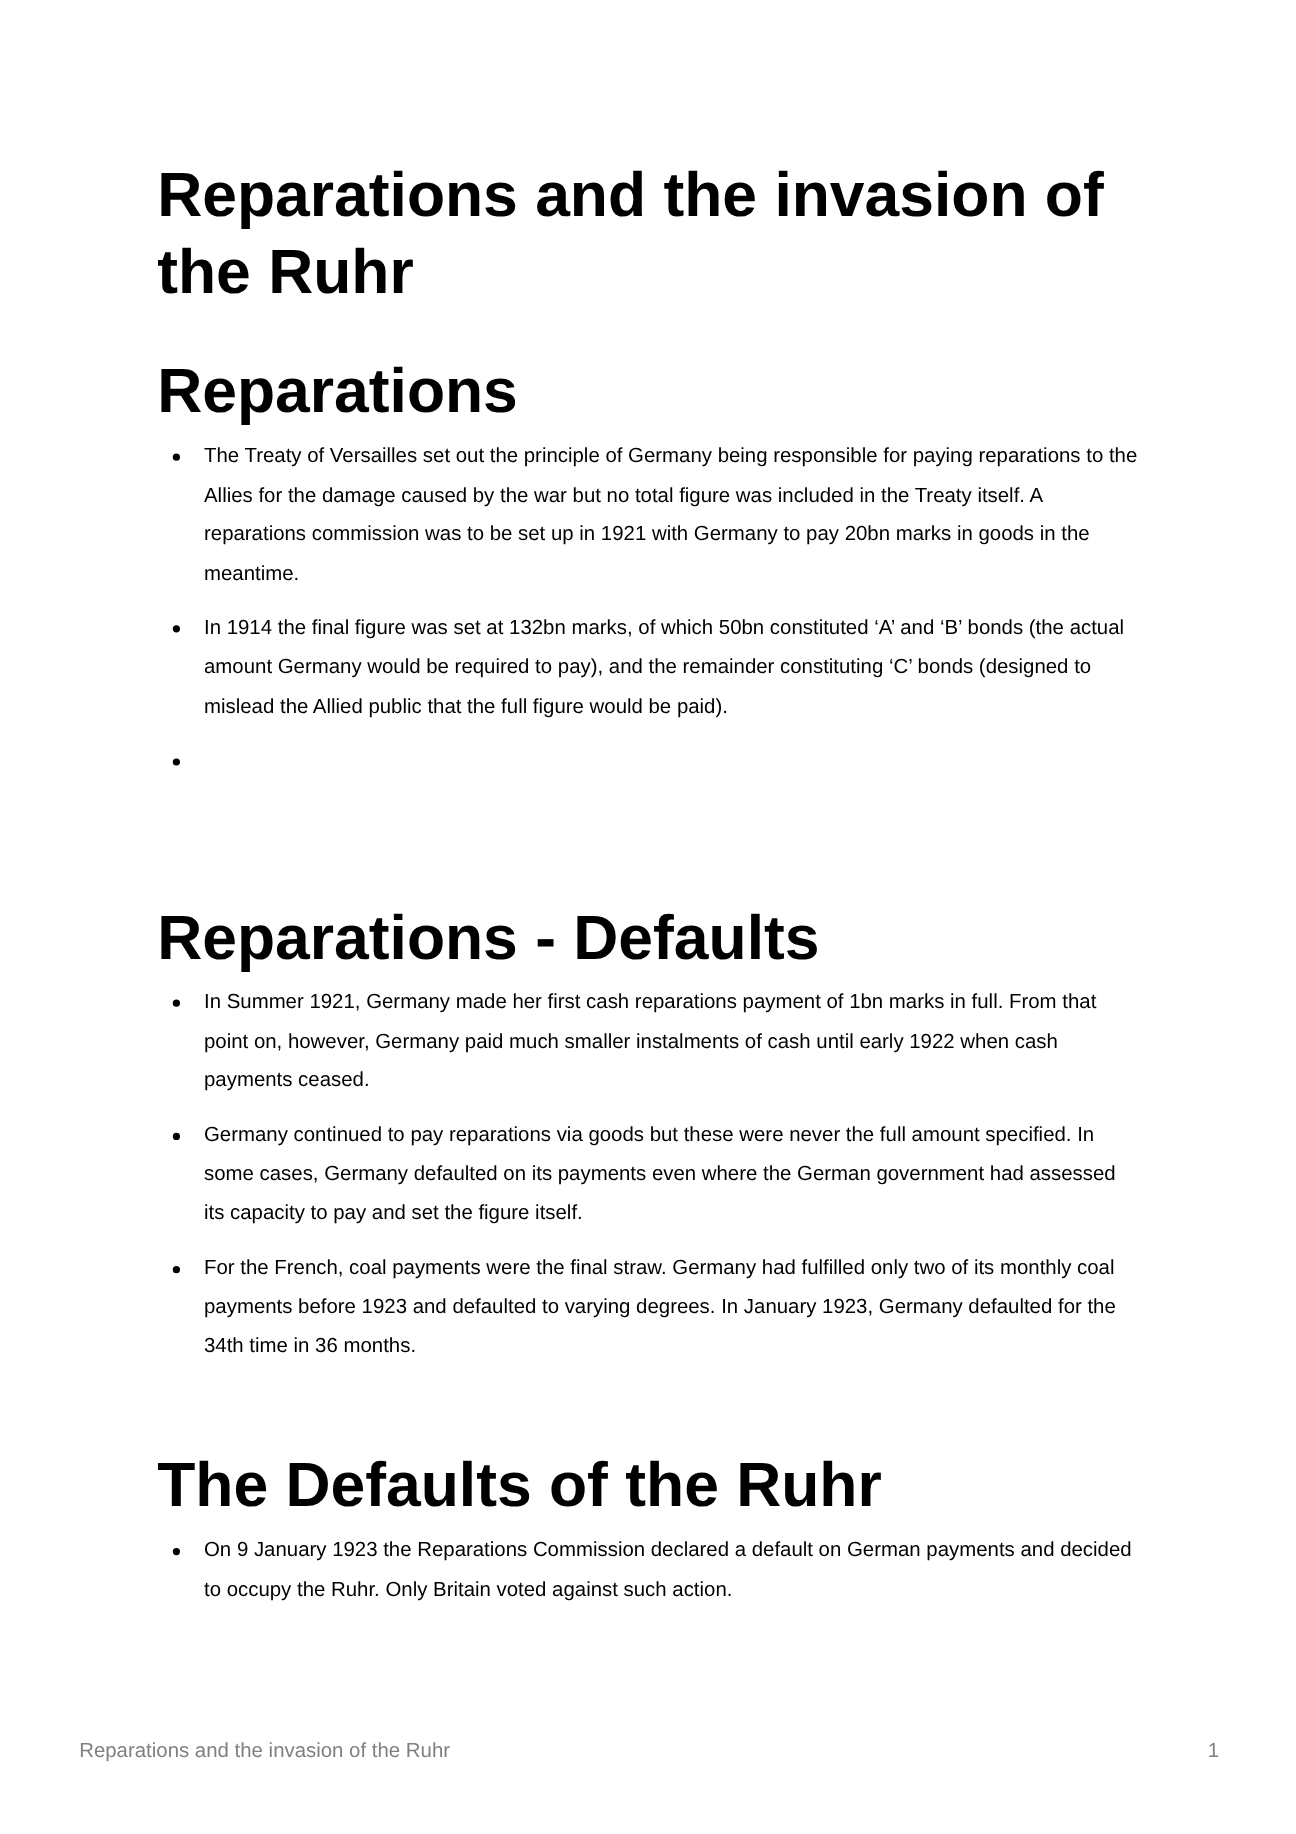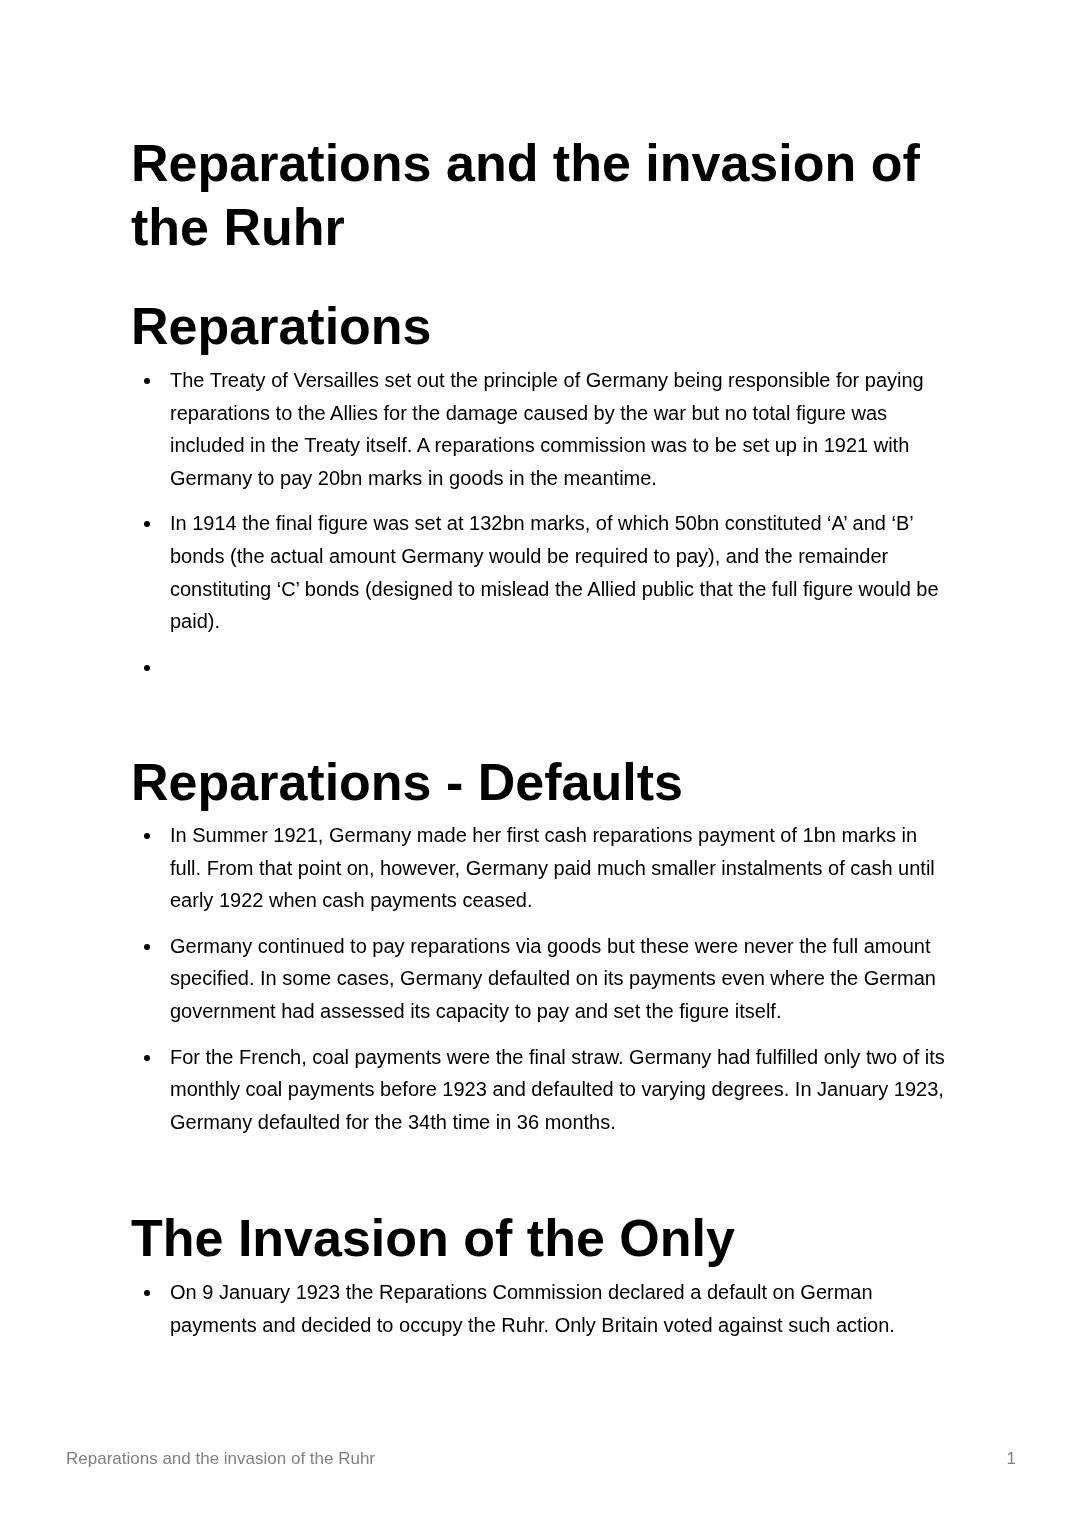--- a/index.html
+++ b/index.html
@@ -44,21 +44,21 @@
       position: absolute;
       left: 0;
       margin: 0;
       padding: 0;
       list-style: none;
       width: 820px;
     }
     .bullet-item {
       position: relative;
       padding-left: 39px;
-      font-size: 20px;
+      font-size: 17px;
       line-height: 32.6px;
       margin-bottom: 13px;
     }
     .bullet-dot {
       position: absolute;
       left: 13px;
       top: 14px;
       width: 6px;
       height: 6px;
       border-radius: 50%;
@@ -112,21 +112,21 @@
     <li class="bullet-item">
       <span class="bullet-dot"></span>
       <span>Germany continued to pay reparations via goods but these were never the full amount specified. In some cases, Germany defaulted on its payments even where the German government had assessed its capacity to pay and set the figure itself.</span>
     </li>
     <li class="bullet-item">
       <span class="bullet-dot"></span>
       <span>For the French, coal payments were the final straw. Germany had fulfilled only two of its monthly coal payments before 1923 and defaulted to varying degrees. In January 1923, Germany defaulted for the 34th time in 36 months.</span>
     </li>
   </ul>
 
-  <h2 class="section-heading" style="top:1214px;">The Invasion of the Only</h2>
+  <h2 class="section-heading" style="top:1214px;">The Defaults of the Ruhr</h2>
   <ul class="bullet-list" style="top:1276px;">
     <li class="bullet-item">
       <span class="bullet-dot"></span>
       <span>On 9 January 1923 the Reparations Commission declared a default on German payments and decided to occupy the Ruhr. Only Britain voted against such action.</span>
     </li>
   </ul>
 
 </div>
 
 <div class="footer-title">Reparations and the invasion of the Ruhr</div>

